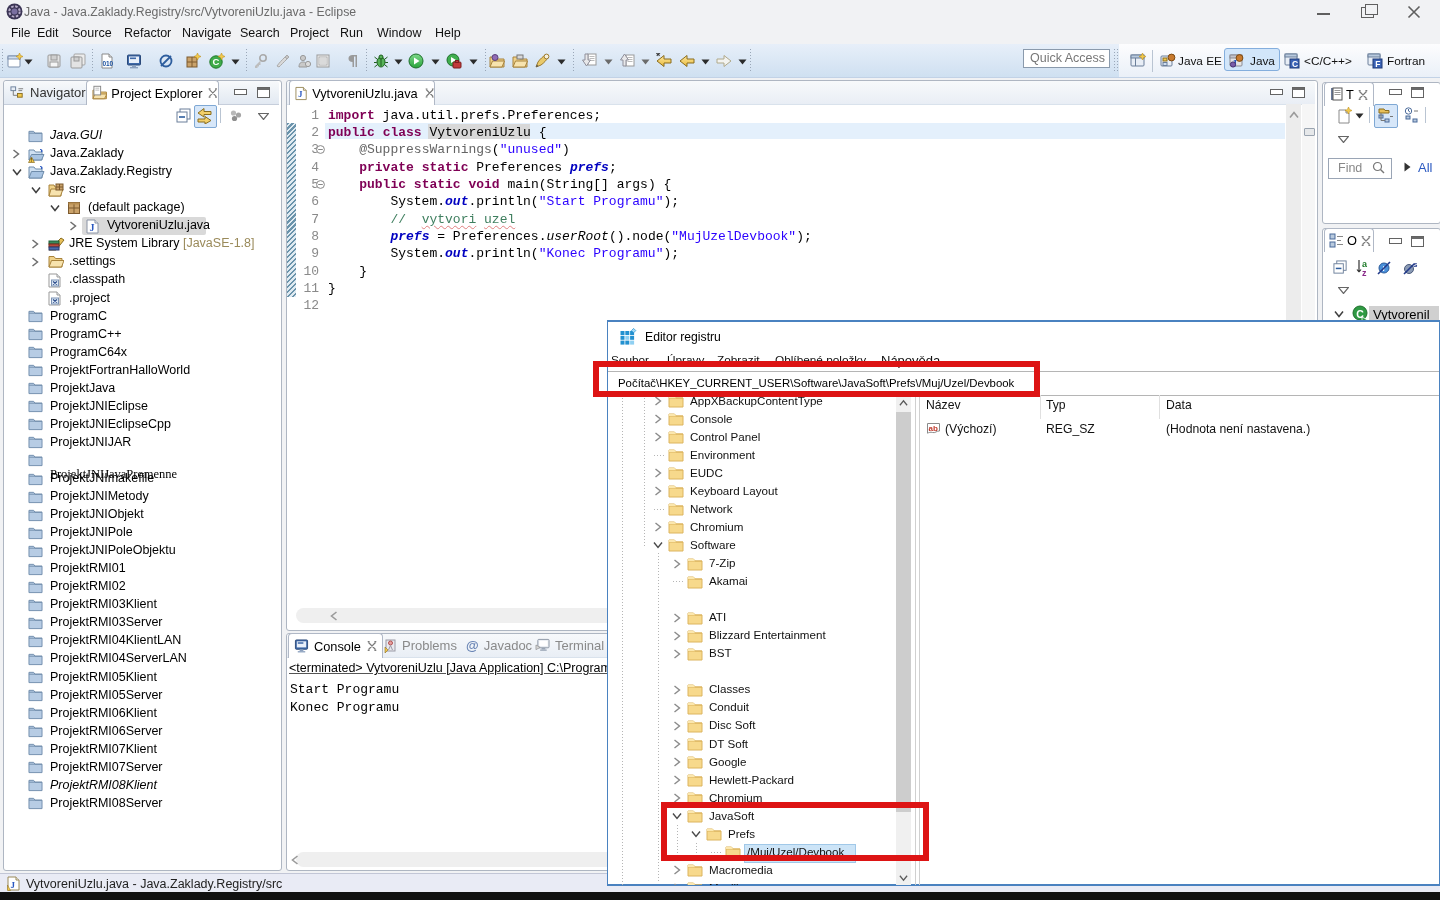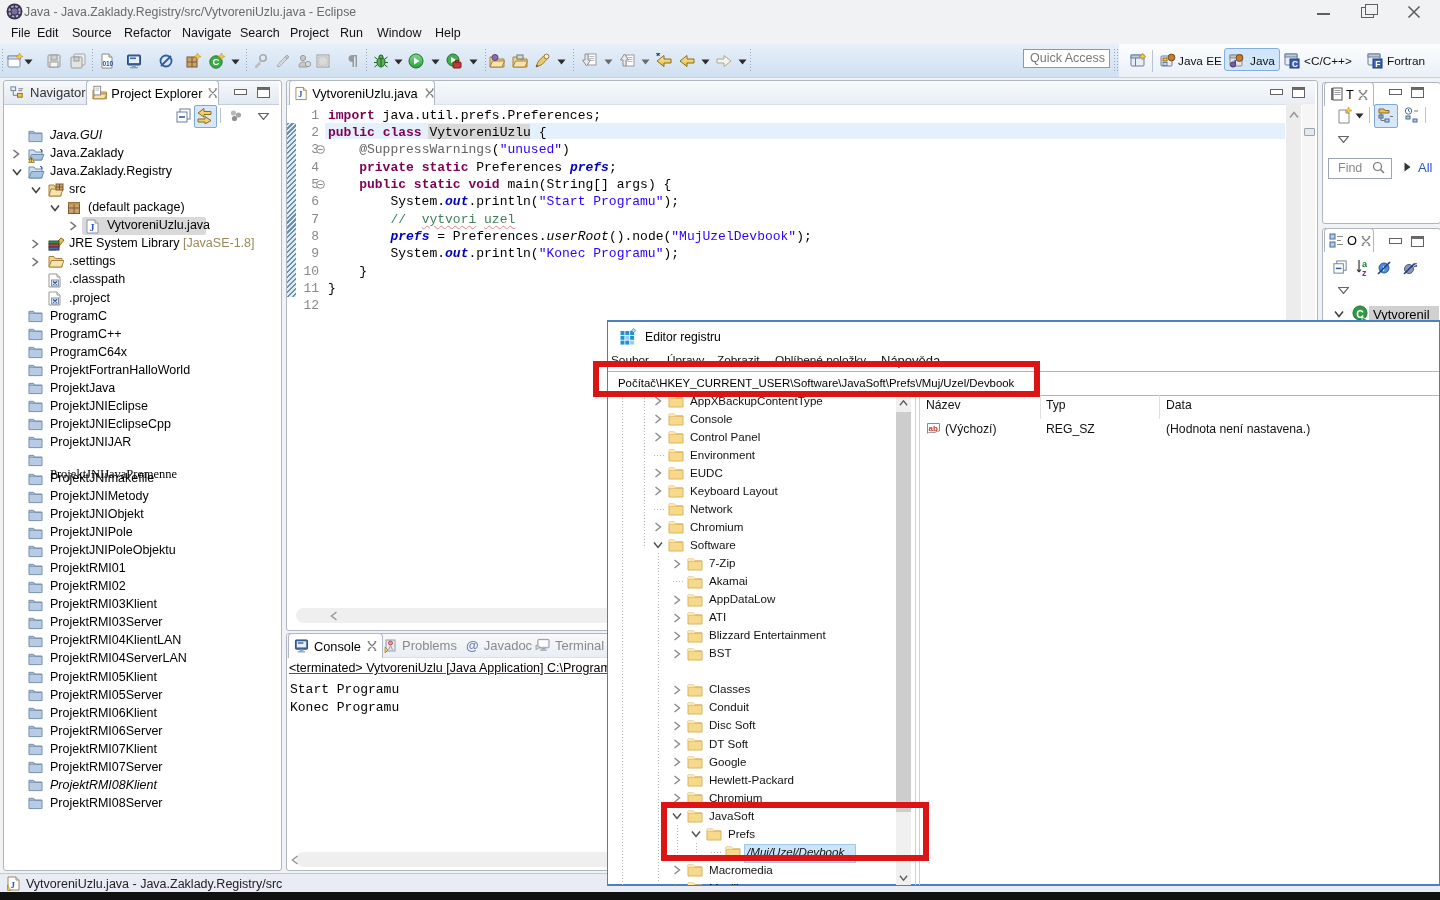--- a/index.html
+++ b/index.html
@@ -1152,35 +1152,20 @@
         <span class="abs" style="left:65px;top:8.5px;width:10px;height:1px;background:repeating-linear-gradient(to right,#b5b5b5 0 1px,transparent 1px 3px);"></span>
         <span class="abs" style="left:79px;top:2px;">
           <svg width="17" height="14" viewBox="0 0 17 14">
             <path d="M1 2 L6.5 2 L8 4 L15 4 L15 13 L1 13 Z" fill="#f7d98c" stroke="#dcb45e"></path>
             <path d="M1 4 L15 4" stroke="#dcb45e"></path>
             <path d="M1 2 L6.5 2 L8 4 L1 4 Z" fill="#fbe7ae"></path>
           </svg>
         </span>
         <span class="abs" style="left:101px;top:1.5px;z-index:2;">Akamai</span>
       </div>
-<div class="rrow" style="left:0;top:195.6px;width:288px;height:18px;">
-        <span class="abs" style="left:65px;top:4px;">
-          <svg width="8" height="10" viewBox="0 0 8 10">
-            <path d="M1.5 1 L6.5 5 L1.5 9" fill="none" stroke="#8a8a8a" stroke-width="1.4"></path>
-          </svg>
-        </span>
-        <span class="abs" style="left:79px;top:2px;">
-          <svg width="17" height="14" viewBox="0 0 17 14">
-            <path d="M1 2 L6.5 2 L8 4 L15 4 L15 13 L1 13 Z" fill="#f7d98c" stroke="#dcb45e"></path>
-            <path d="M1 4 L15 4" stroke="#dcb45e"></path>
-            <path d="M1 2 L6.5 2 L8 4 L1 4 Z" fill="#fbe7ae"></path>
-          </svg>
-        </span>
-        <span class="abs" style="left:101px;top:1.5px;z-index:2;">AppDataLow</span>
-      </div>
 <div class="rrow" style="left:0;top:213.6px;width:288px;height:18px;">
         <span class="abs" style="left:65px;top:4px;">
           <svg width="8" height="10" viewBox="0 0 8 10">
             <path d="M1.5 1 L6.5 5 L1.5 9" fill="none" stroke="#8a8a8a" stroke-width="1.4"></path>
           </svg>
         </span>
         <span class="abs" style="left:79px;top:2px;">
           <svg width="17" height="14" viewBox="0 0 17 14">
             <path d="M1 2 L6.5 2 L8 4 L15 4 L15 13 L1 13 Z" fill="#f7d98c" stroke="#dcb45e"></path>
             <path d="M1 4 L15 4" stroke="#dcb45e"></path>
@@ -1357,21 +1342,21 @@
 <div class="rrow" style="left:0;top:448.3px;width:288px;height:18px;">
         <span class="abs" style="left:103px;top:8.5px;width:10px;height:1px;background:repeating-linear-gradient(to right,#b5b5b5 0 1px,transparent 1px 3px);"></span>
         <span class="abs" style="left:136px;top:0.5px;width:110px;height:17px;background:#cce4f7;border:1px solid #a0c8e8;"></span>
         <span class="abs" style="left:117px;top:2px;">
           <svg width="17" height="14" viewBox="0 0 17 14">
             <path d="M1 2 L6.5 2 L8 4 L15 4 L15 13 L1 13 Z" fill="#f7d98c" stroke="#dcb45e"></path>
             <path d="M1 4 L15 4" stroke="#dcb45e"></path>
             <path d="M1 2 L6.5 2 L8 4 L1 4 Z" fill="#fbe7ae"></path>
           </svg>
         </span>
-        <span class="abs" style="left:139px;top:1.5px;z-index:2;font-style:italic;">/Muj/Uzel/Devbook</span>
+        <span class="abs" style="left:139px;top:1.5px;z-index:2;">/Muj/Uzel/Devbook</span>
       </div>
 <div class="rrow" style="left:0;top:466.3px;width:288px;height:18px;">
         <span class="abs" style="left:65px;top:4px;">
           <svg width="8" height="10" viewBox="0 0 8 10">
             <path d="M1.5 1 L6.5 5 L1.5 9" fill="none" stroke="#8a8a8a" stroke-width="1.4"></path>
           </svg>
         </span>
         <span class="abs" style="left:79px;top:2px;">
           <svg width="17" height="14" viewBox="0 0 17 14">
             <path d="M1 2 L6.5 2 L8 4 L15 4 L15 13 L1 13 Z" fill="#f7d98c" stroke="#dcb45e"></path>

